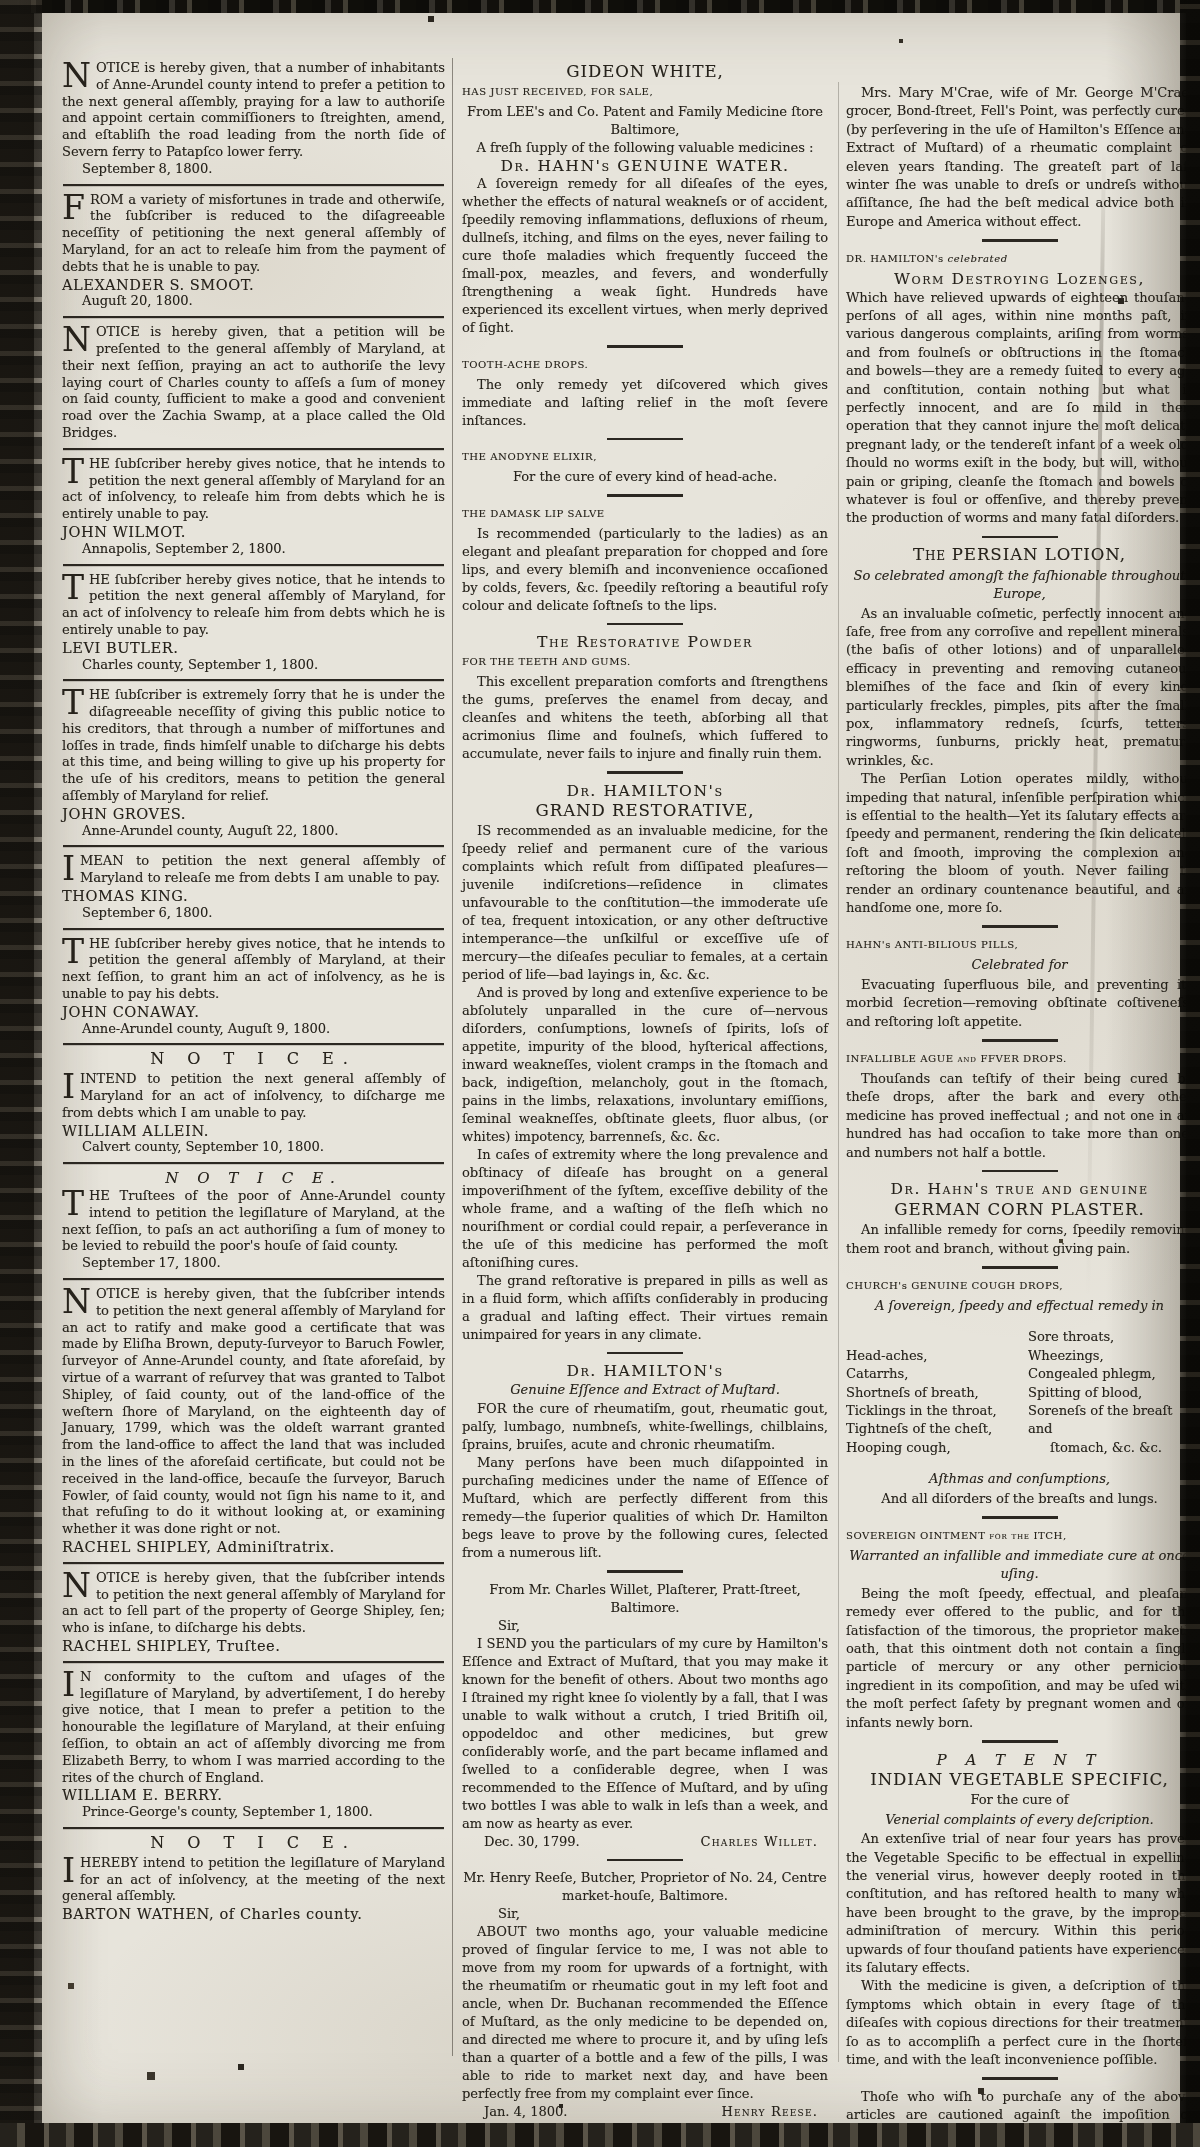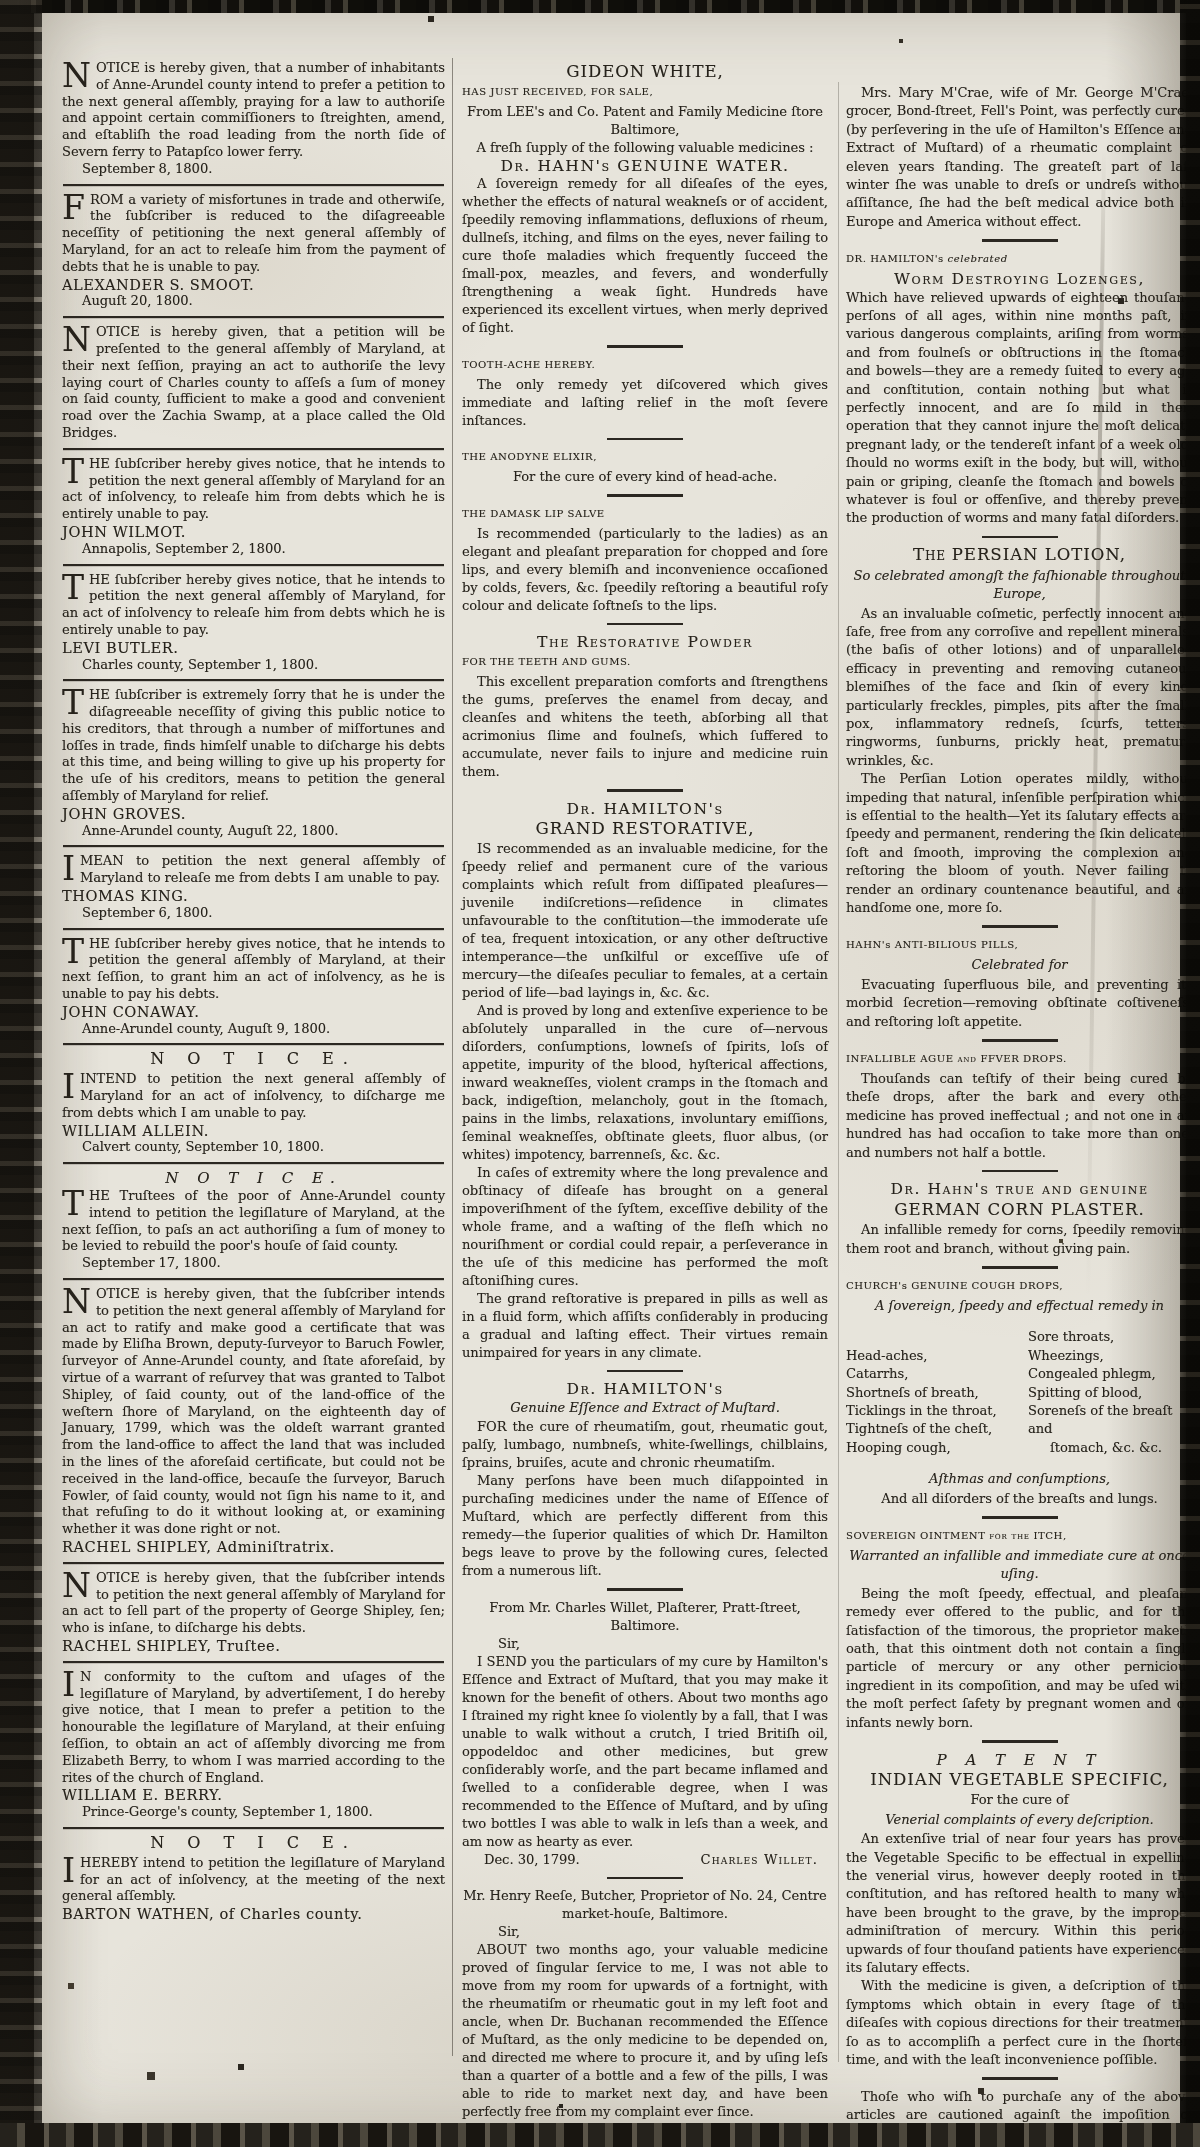--- a/index.html
+++ b/index.html
@@ -170,38 +170,38 @@
     <div class="blk">
       <div class="pt hc-lg">GIDEON WHITE,</div>
       <div class="pt hc">HAS JUST RECEIVED, FOR SALE,</div>
       <div class="pt ct">From LEE's and Co. Patent and Family Medicine ſtore Baltimore,</div>
       <div class="pt ct">A freſh ſupply of the following valuable medicines :</div>
       <div class="pt hsc">Dr. HAHN's GENUINE WATER.</div>
       <div class="pt p">A ſovereign remedy for all diſeaſes of the eyes, whether the effects of natural weakneſs or of accident, ſpeedily removing inflammations, defluxions of rheum, dullneſs, itching, and films on the eyes, never failing to cure thoſe maladies which frequently ſucceed the ſmall-pox, meazles, and fevers, and wonderfully ſtrengthening a weak ſight. Hundreds have experienced its excellent virtues, when merly deprived of ſight.</div>
       <div class="pt rule-short"></div>
     </div>
     <div class="blk">
-      <div class="pt hc">TOOTH-ACHE HEREBY.</div>
+      <div class="pt hc">TOOTH-ACHE DROPS.</div>
       <div class="pt p">The only remedy yet diſcovered which gives immediate and laſting relief in the moſt ſevere inſtances.</div>
       <div class="pt rule-short"></div>
     </div>
     <div class="blk">
       <div class="pt hc">THE ANODYNE ELIXIR,</div>
       <div class="pt ct">For the cure of every kind of head-ache.</div>
       <div class="pt rule-short"></div>
     </div>
     <div class="blk">
       <div class="pt hc">THE DAMASK LIP SALVE</div>
       <div class="pt p">Is recommended (particularly to the ladies) as an elegant and pleaſant preparation for chopped and ſore lips, and every blemiſh and inconvenience occaſioned by colds, fevers, &amp;c. ſpeedily reſtoring a beautiful roſy colour and delicate ſoftneſs to the lips.</div>
       <div class="pt rule-short"></div>
     </div>
     <div class="blk">
       <div class="pt hsc">The Restorative Powder</div>
       <div class="pt hc">FOR THE TEETH AND GUMS.</div>
-      <div class="pt p">This excellent preparation comforts and ſtrengthens the gums, preſerves the enamel from decay, and cleanſes and whitens the teeth, abſorbing all that acrimonius ſlime and foulneſs, which ſuffered to accumulate, never fails to injure and medicine ruin them.</div>
+      <div class="pt p">This excellent preparation comforts and ſtrengthens the gums, preſerves the enamel from decay, and cleanſes and whitens the teeth, abſorbing all that acrimonius ſlime and foulneſs, which ſuffered to accumulate, never fails to injure and finally ruin them.</div>
       <div class="pt rule-short"></div>
     </div>
     <div class="blk">
       <div class="pt hsc">Dr. HAMILTON's</div>
       <div class="pt hc-lg">GRAND RESTORATIVE,</div>
       <div class="pt p">IS recommended as an invaluable medicine, for the ſpeedy relief and permanent cure of the various complaints which reſult from diſſipated pleaſures—juvenile indiſcretions—reſidence in climates unfavourable to the conſtitution—the immoderate uſe of tea, frequent intoxication, or any other deſtructive intemperance—the unſkilful or exceſſive uſe of mercury—the diſeaſes peculiar to females, at a certain period of life—bad layings in, &amp;c. &amp;c.</div>
       <div class="pt p">And is proved by long and extenſive experience to be abſolutely unparalled in the cure of—nervous diſorders, conſumptions, lowneſs of ſpirits, loſs of appetite, impurity of the blood, hyſterical affections, inward weakneſſes, violent cramps in the ſtomach and back, indigeſtion, melancholy, gout in the ſtomach, pains in the limbs, relaxations, involuntary emiſſions, ſeminal weakneſſes, obſtinate gleets, fluor albus, (or whites) impotency, barrenneſs, &amp;c. &amp;c.</div>
       <div class="pt p">In caſes of extremity where the long prevalence and obſtinacy of diſeaſe has brought on a general impoveriſhment of the ſyſtem, exceſſive debility of the whole frame, and a waſting of the fleſh which no nouriſhment or cordial could repair, a perſeverance in the uſe of this medicine has performed the moſt aſtoniſhing cures.</div>
       <div class="pt p">The grand reſtorative is prepared in pills as well as in a fluid form, which aſſiſts conſiderably in producing a gradual and laſting effect. Their virtues remain unimpaired for years in any climate.</div>
       <div class="pt rule-short"></div>

